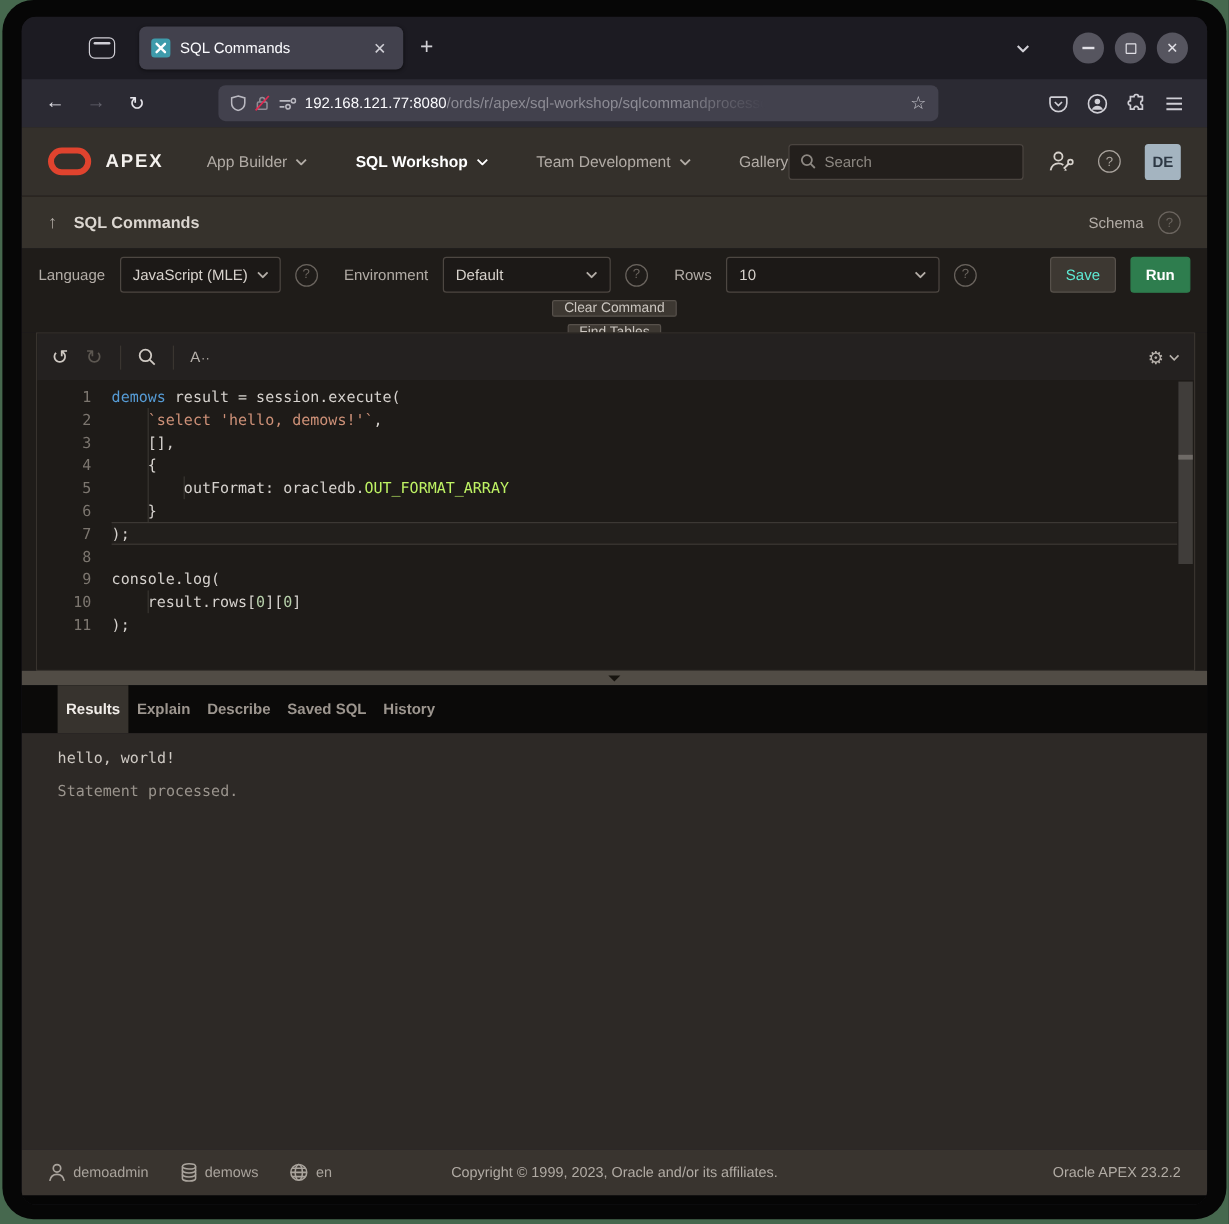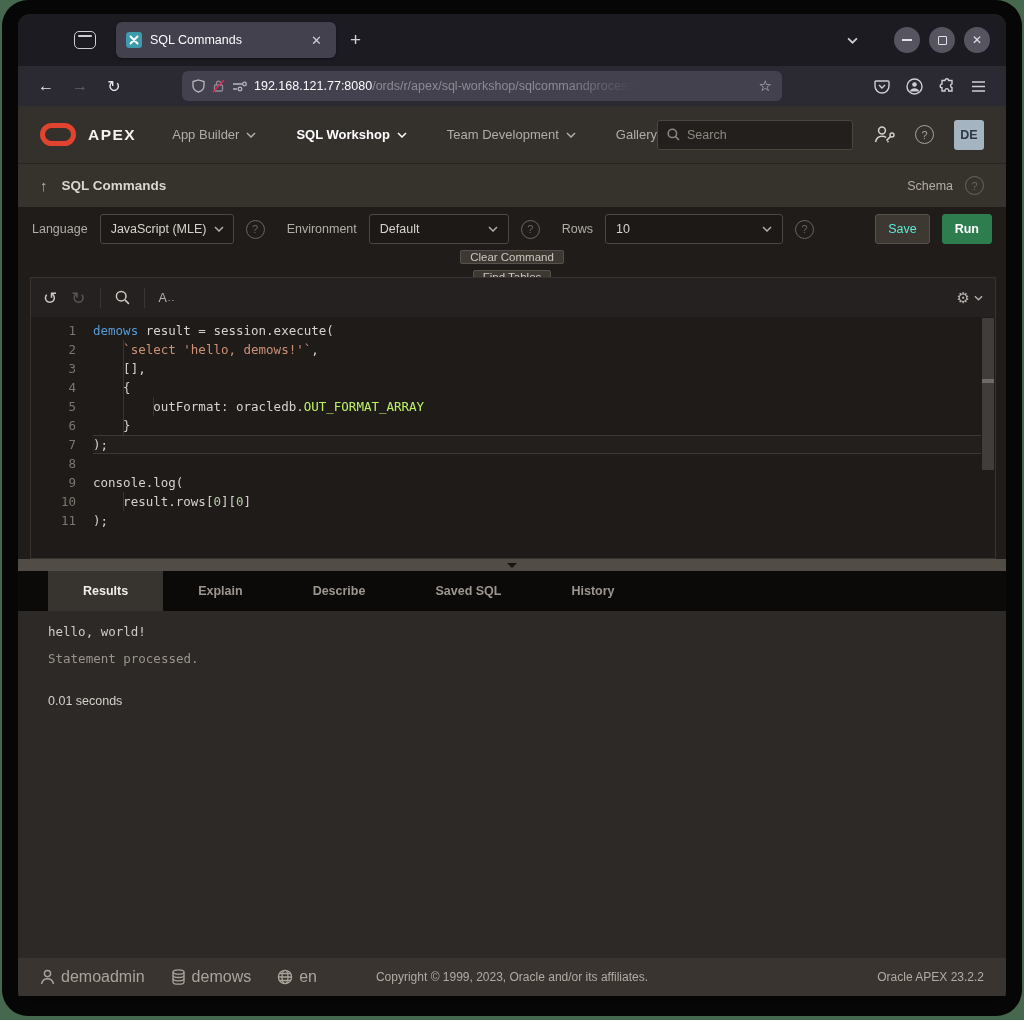--- a/index.html
+++ b/index.html
@@ -90,30 +90,30 @@
   .code-line.active-line { border-top:1px solid #3c3834; border-bottom:1px solid #3c3834; height:19px; line-height:17px; background:rgba(255,255,255,0.02); margin-right:14px; }
   .tk-kw { color:#569cd6; } .tk-pl { color:#d6d2ce; } .tk-str { color:#ce9178; } .tk-type { color:#bef264; } .tk-num { color:#b5cea8; }
   .iguide { position:absolute; width:1px; background:#393531; z-index:1; }
   .vscroll-thumb { position:absolute; right:1px; top:1px; width:12px; height:152px; background:#403d3a; }
   .vscroll-mark { position:absolute; right:1px; top:62px; width:12px; height:4px; background:#6e6a66; }
 
   
   .splitter { height:12px; background:#514c45; display:flex; align-items:center; justify-content:center; flex:none; }
   .splitter .tri { width:0; height:0; border-left:5px solid transparent; border-right:5px solid transparent; border-top:5px solid #17140f; }
   .results-tabbar { height:40px; background:#0b0a09; display:flex; align-items:stretch; padding-left:30px; flex:none; }
-  .rtab { display:flex; align-items:center; padding:0 35px; font-size:12.5px; font-weight:bold; color:#9d968f; }
+  .rtab { display:flex; align-items:center; padding:0 7px; font-size:12.5px; font-weight:bold; color:#9d968f; }
   .rtab.active { background:#37332e; color:#f1ede9; }
   .results-panel { flex:1; background:#2d2926; padding:13px 30px; }
   .out-mono { font-family:"DejaVu Sans Mono", monospace; font-size:12.5px; color:#cfcac4; }
   .out-mono.dim { color:#9a948d; margin-top:12px; }
   .out-timing { font-size:12.5px; color:#d5d0ca; margin-top:28px; }
 
   
   .apex-footer { height:38px; background:#39342f; display:flex; align-items:center; padding:0 22px; flex:none; position:relative; color:#aaa49d; }
-  .f-item { display:flex; align-items:center; gap:6px; font-size:16px; margin-right:26px; }
+  .f-item { display:flex; align-items:center; gap:6px; font-size:12px; margin-right:26px; }
   .f-center { position:absolute; left:0; right:0; text-align:center; font-size:12px; color:#b1aba4; }
   .f-right { margin-left:auto; font-size:12px; color:#b1aba4; position:relative; z-index:2; }
   .bottom-space { height:8px; background:#050505; flex:none; }
   svg { display:block; }
 </style>
 </head>
 <body>
 
 <div class="bezel"></div>
 <div class="window">
@@ -345,21 +345,20 @@
       <div class="rtab active">Results</div>
       <div class="rtab">Explain</div>
       <div class="rtab">Describe</div>
       <div class="rtab">Saved SQL</div>
       <div class="rtab">History</div>
     </div>
 
   <div class="results-panel">
     <div class="out-mono">hello, world!</div>
     <div class="out-mono dim">Statement processed.</div>
-    <div class="out-timing">0.01 seconds</div>
   </div>
 
   <div class="apex-footer">
     <div class="f-center">Copyright © 1999, 2023, Oracle and/or its affiliates.</div>
     <div class="f-item">
       <svg width="15" height="16" viewBox="0 0 15 16">
           <circle cx="7.5" cy="4.6" r="3.1" fill="none" stroke="currentColor" stroke-width="1.4"></circle>
           <path d="M1.5 15c.7-3.6 3-5.3 6-5.3s5.3 1.7 6 5.3" fill="none" stroke="currentColor" stroke-width="1.4"></path>
         </svg>
       <span>demoadmin</span>

